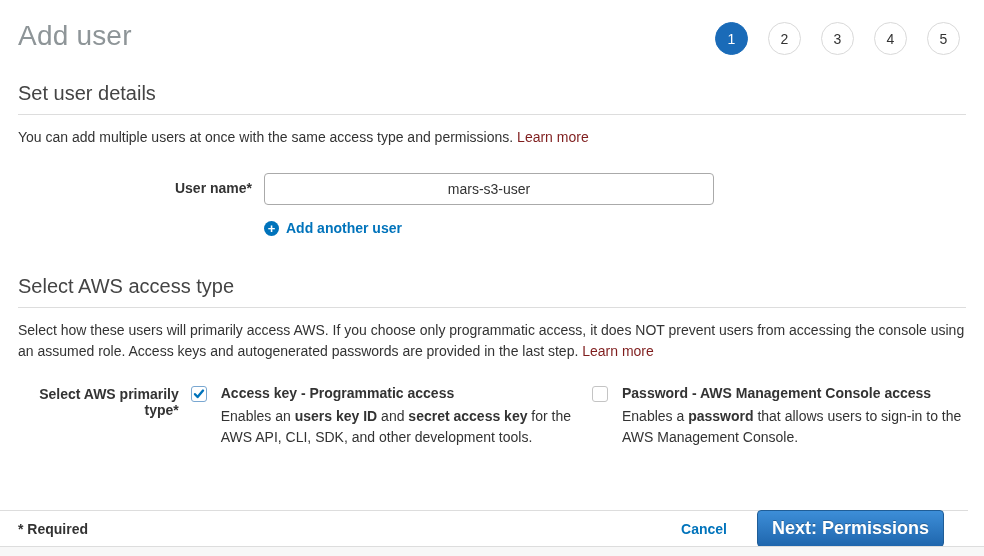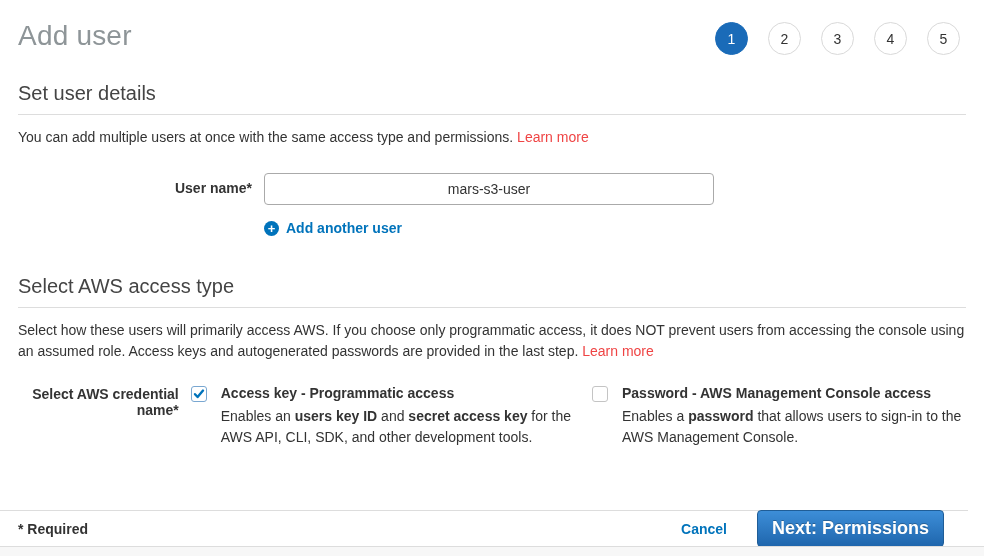--- a/index.html
+++ b/index.html
@@ -20,21 +20,21 @@
   .step-circle.active { background:#1a6bb8; border-color:#1a6bb8; color:#fff; }
   
   .content { padding:0 18px; }
   .section-heading {
     font-size:20px; font-weight:400; color:#444;
     padding-bottom:9px; border-bottom:1px solid #ddd;
   }
   .section-1 .section-heading { margin-top:27px; }
   .section-2 .section-heading { margin-top:39px; }
   .intro { margin-top:12px; line-height:21px; color:#333; max-width:948px; }
-  a.link { color:#ef4444; text-decoration:none; cursor:pointer; }
+  a.link { color:#7f1d1d; text-decoration:none; cursor:pointer; }
   
   .form-row { display:flex; align-items:flex-start; margin-top:25px; }
   .form-label { width:234px; text-align:right; font-weight:bold; margin-right:12px; padding-top:7px; }
   .text-input {
     width:450px; height:32px; border:1px solid #aaa; border-radius:4px;
     padding:0 11px; font-size:14px; color:#333; font-family:"Liberation Sans", sans-serif;
     outline:none;
     text-align:center;
   }
   .add-user-row { margin-left:246px; margin-top:15px; display:flex; align-items:center; cursor:pointer; }
@@ -109,21 +109,21 @@
         <span class="plus-icon">+</span>
         <span class="add-user-label">Add another user</span>
       </div>
     </div>
 
     <div class="section-2">
       <div class="section-heading">Select AWS access type</div>
       <div class="intro"><span>Select how these users will primarily access AWS. If you choose only programmatic access, it does NOT prevent users from accessing the console using an assumed role. Access keys and autogenerated passwords are provided in the last step. </span><a class="link">Learn more</a></div>
 
       <div class="form-row cred-row">
-        <div class="form-label">Select AWS credential name*</div>
+        <div class="form-label">Select AWS primarily type*</div>
 
         <div class="options">
 
           <div class="option">
             <div class="checkbox checked">
               <svg class="check-svg" width="12" height="12" viewBox="0 0 12 12">
                 <path d="M2 6.2 L4.6 9 L10 2.6" fill="none" stroke="#0073bb" stroke-width="2.4" stroke-linecap="round" stroke-linejoin="round"></path>
               </svg>
             </div>
             <div>

